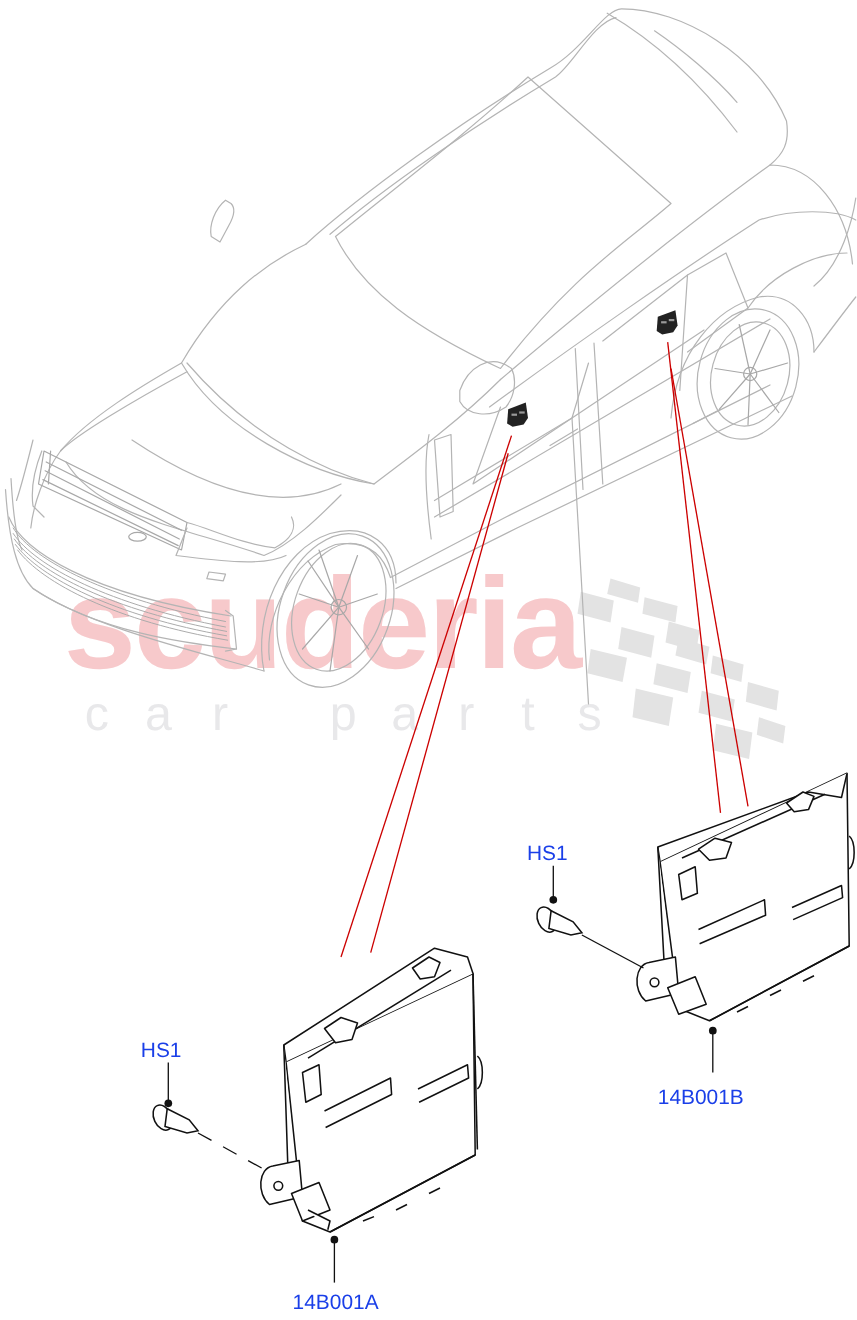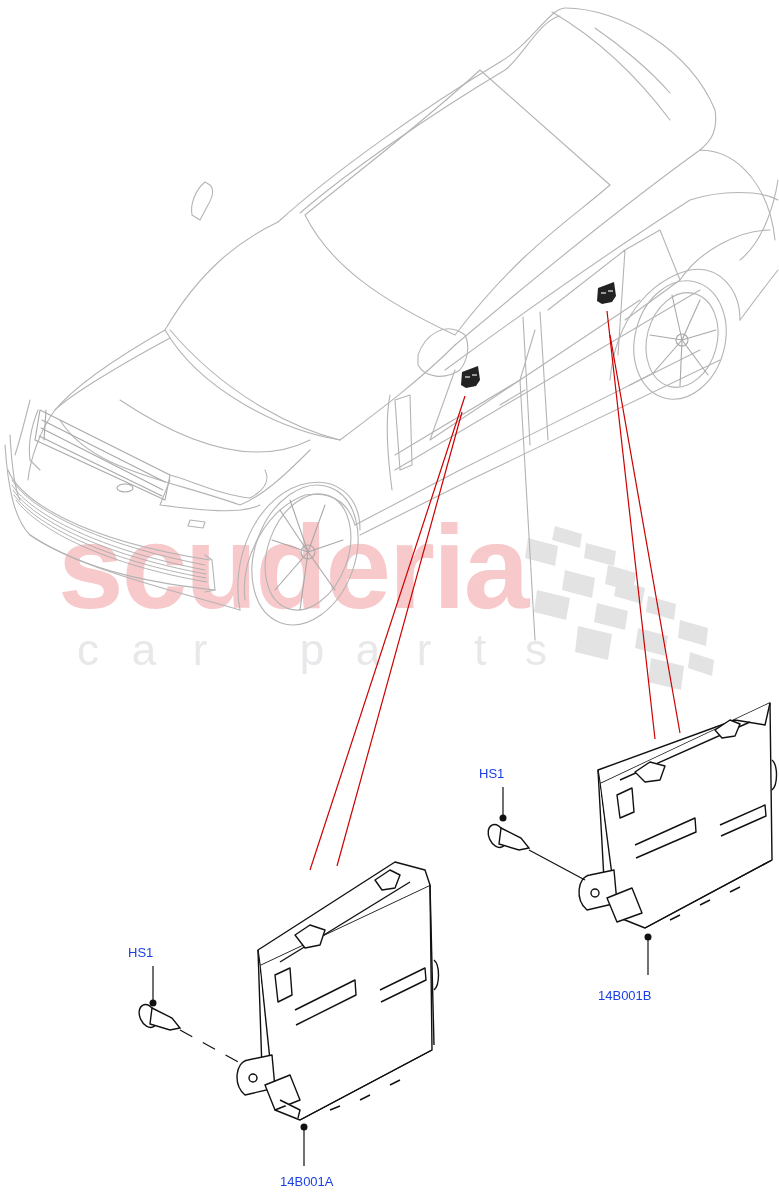--- a/index.html
+++ b/index.html
@@ -11,21 +11,21 @@
     font-family: "Liberation Sans", sans-serif; font-weight: bold;
     font-size: 118px; letter-spacing: -2px; color: #f7c9cb; line-height: 1;
   }
   .watermark-sub {
     position: absolute; left: 60px; top: 628px;
     font-family: "Liberation Sans", sans-serif; font-size: 44px;
     color: #e8e8ea; line-height: 1; word-spacing: 0;
   }
   .watermark-sub span { display: inline-block; width: 56px; text-align: center; }
   .callout {
-    position: absolute; color: #1a3fe8; font-size: 13px;
+    position: absolute; color: #1a3fe8; font-size: 19px;
     font-family: "Liberation Sans", sans-serif; line-height: 1; white-space: nowrap;
   }
   svg { position: absolute; left: 0; top: 0; }
 </style>
 </head>
 <body>
 
 <div class="watermark-main">scuderia</div>
 <div class="watermark-sub">
   <span>c</span><span>a</span><span>r</span><span></span><span>p</span><span>a</span><span>r</span><span>t</span><span>s</span>
@@ -250,15 +250,15 @@
     <path d="M501,828 L521,838 L529,848 L519,850 L499,844 Z"></path>
   </g>
   <path d="M529,850 L585,880" stroke="#111" stroke-width="1.2" fill="none"></path>
   <line x1="503" y1="787" x2="503" y2="818" stroke="#111" stroke-width="1.2"></line>
   <circle cx="503" cy="818" r="3.5" fill="#111"></circle>
   <line x1="648" y1="937" x2="648" y2="975" stroke="#111" stroke-width="1.2"></line>
   <circle cx="648" cy="937" r="3.5" fill="#111"></circle>
 </svg>
 
 <div class="callout" style="left:128px; top:946px;">HS1</div>
-<div class="callout" style="left:280px; top:1175px;">14B001A</div>
+<div class="callout" style="left:266px; top:1175px;">14B001A</div>
 <div class="callout" style="left:479px; top:767px;">HS1</div>
 <div class="callout" style="left:598px; top:989px;">14B001B</div>
 
 </body></html>

